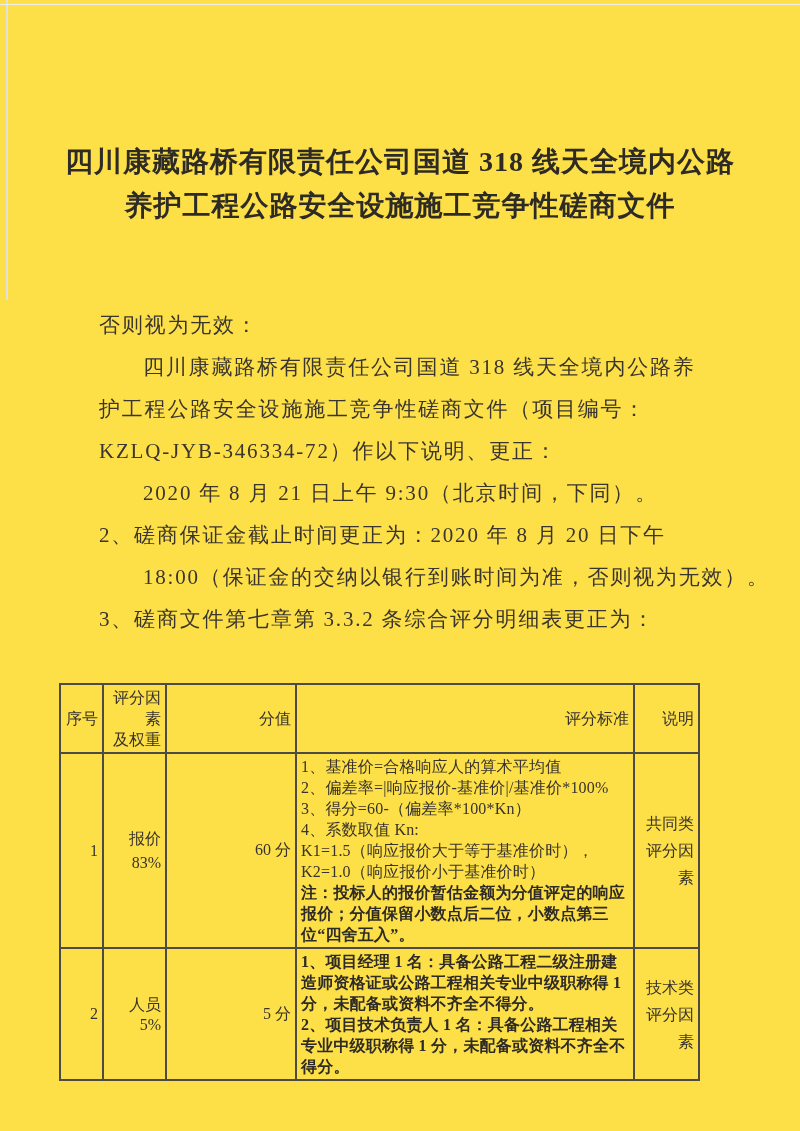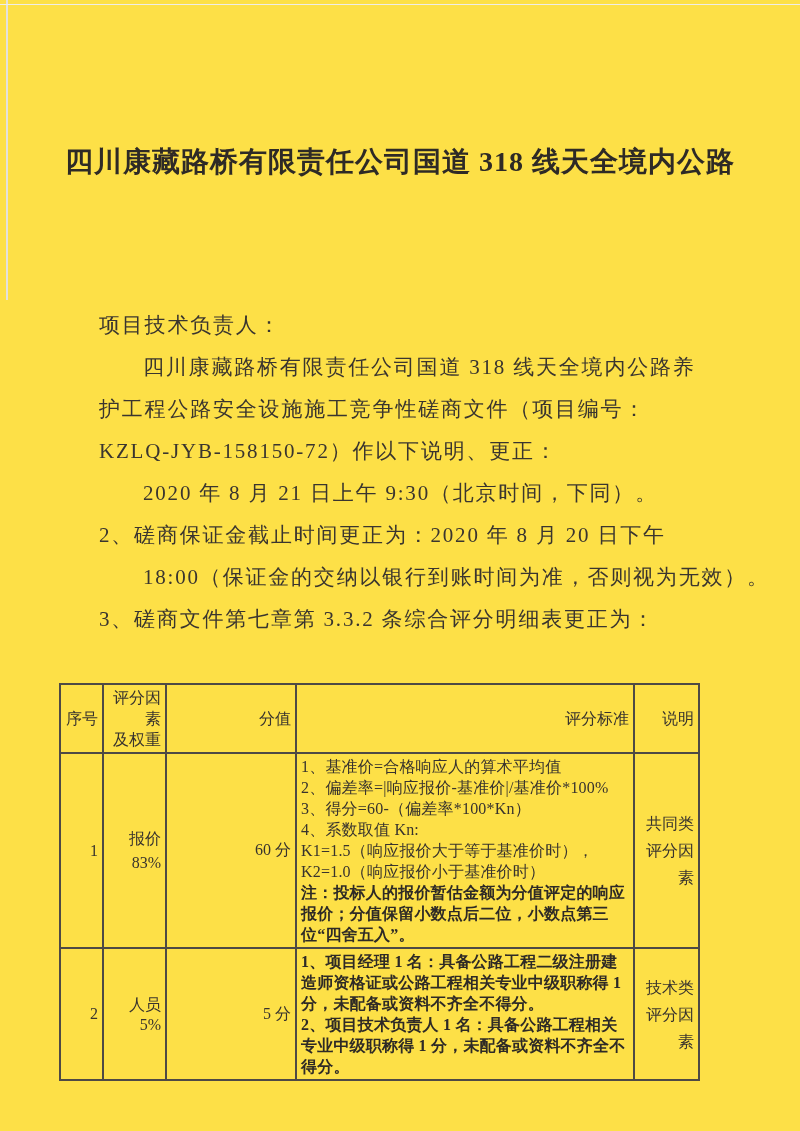--- a/index.html
+++ b/index.html
@@ -69,27 +69,28 @@
 </style>
 </head>
 <body>
 
 <div class="page">
   <div class="paper-edge-left"></div>
   <div class="paper-edge-top"></div>
 
   <div class="doc-title">
     <div class="title-line">四川康藏路桥有限责任公司国道 318 线天全境内公路</div>
+    <div class="title-line">养护工程公路安全设施施工竞争性磋商文件</div>
   </div>
 
   <div class="doc-body">
-    <div class="body-line">项目技术负责人：</div>
+    <div class="body-line">否则视为无效：</div>
     <div class="body-line">四川康藏路桥有限责任公司国道 318 线天全境内公路养</div>
     <div class="body-line">护工程公路安全设施施工竞争性磋商文件（项目编号：</div>
-    <div class="body-line">KZLQ-JYB-158150-72）作以下说明、更正：</div>
+    <div class="body-line">KZLQ-JYB-346334-72）作以下说明、更正：</div>
     <div class="body-line">2020 年 8 月 21 日上午 9:30（北京时间，下同）。</div>
     <div class="body-line">2、磋商保证金截止时间更正为：2020 年 8 月 20 日下午</div>
     <div class="body-line">18:00（保证金的交纳以银行到账时间为准，否则视为无效）。</div>
     <div class="body-line">3、磋商文件第七章第 3.3.2 条综合评分明细表更正为：</div>
   </div>
 
   <table class="score-table">
     <colgroup>
       <col style="width:43px">
       <col style="width:63px">

